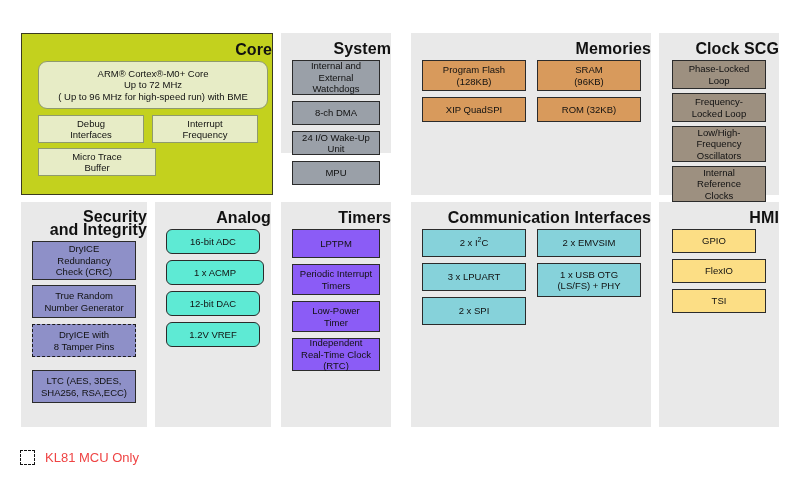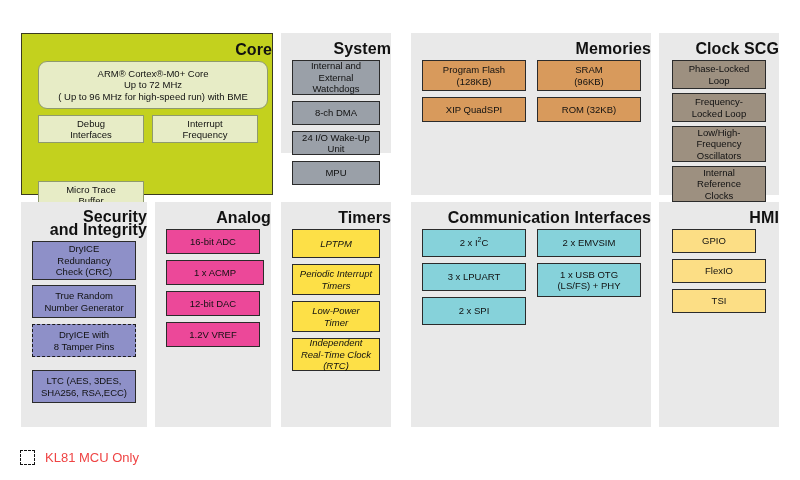--- a/index.html
+++ b/index.html
@@ -69,22 +69,22 @@
     padding: 1px 3px;
   }
   .block.dashed {
     border: 1px dashed #1a1a1a;
   }
   .block-core      { background: #e7ecc6; border-color: #8f9a6d; }
   .block-system    { background: #9aa0a8; }
   .block-memory    { background: #d89a5c; }
   .block-clock     { background: #9d9080; }
   .block-security  { background: #8e90c8; }
-  .block-analog    { background: #ec4899; }
-  .block-timer     { background: #fde047; font-style: italic; }
+  .block-analog    { background: #5eead4; border-radius: 6px; }
+  .block-timer     { background: #8b5cf6; }
   .block-comm      { background: #86d2da; }
   .block-hmi       { background: #fcde85; }
 
   sup {
     font-size: 7px;
     vertical-align: super;
     line-height: 0;
   }
 
   
@@ -130,21 +130,21 @@
           <span>Debug</span><br>
           <span>Interfaces</span>
         </span>
       </div>
       <div class="block block-core" style="left:130px; top:81px; width:106px; height:28px;">
         <span>
           <span>Interrupt</span><br>
           <span>Frequency</span>
         </span>
       </div>
-      <div class="block block-core" style="left:16px; top:114px; width:106px; height:28px;margin-top:33px;">
+      <div class="block block-core" style="left:16px; top:114px; width:118px; height:28px;">
         <span>
           <span>Micro Trace</span><br>
           <span>Buffer</span>
         </span>
       </div>
     </div>
   </div>
 
   <div class="panel" style="left:281px; top:33px; width:110px; height:120px;">
     <div class="panel-title">System</div>

